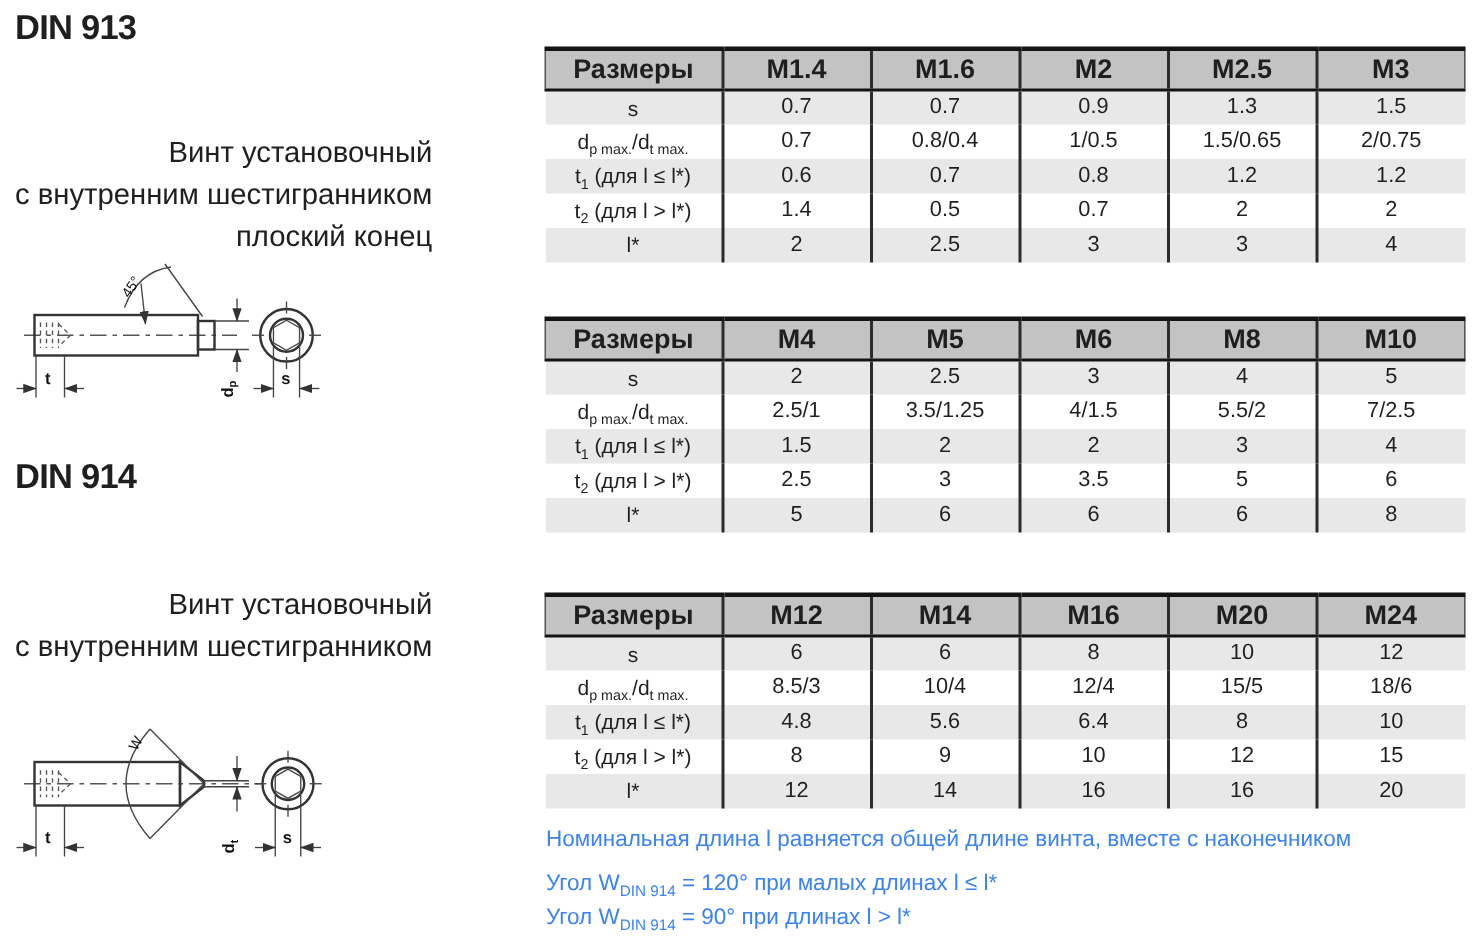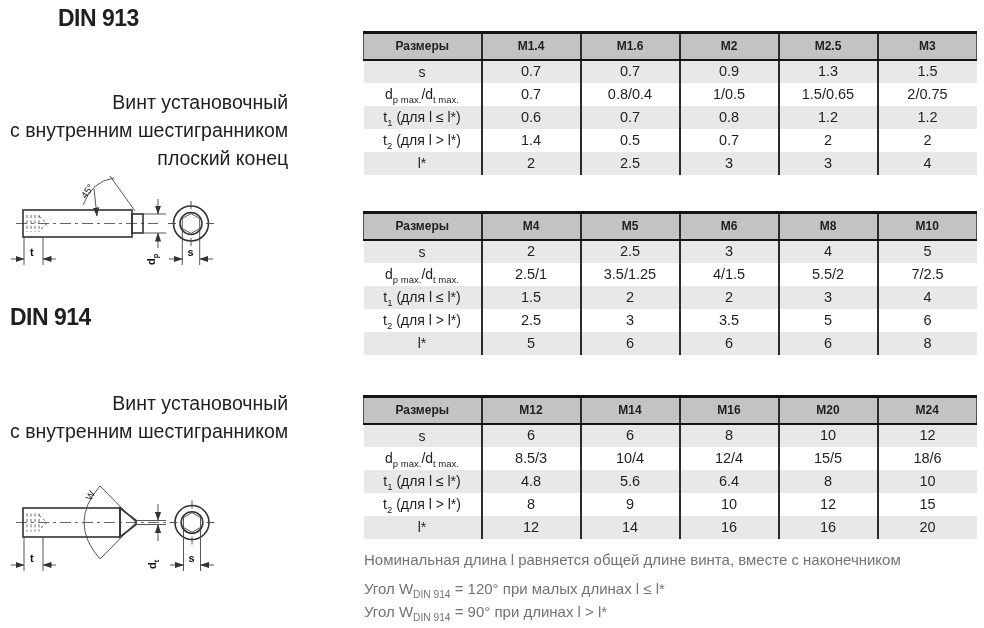--- a/index.html
+++ b/index.html
@@ -6,50 +6,50 @@
   html,body { width:984px; height:628px; }
   body {
     position:relative; background:#ffffff; overflow:hidden;
     font-family:"Liberation Sans", sans-serif; color:#1f1f1f;
   }
   .abs { position:absolute; }
 
   
   .std-block { left:10px; font-weight:bold; font-size:23px; line-height:30px; letter-spacing:-0.5px; }
   .desc-block { left:10px; font-size:19.5px; line-height:28px;text-align:right; }
-  .std-1 { top:3px;margin-left:48px; }
+  .std-1 { top:3px; }
   .desc-1 { top:88px; }
   .std-2 { top:302px; }
   .desc-2 { top:389px; }
 
   
   table.dim {
     position:absolute; left:363px; width:614px;
     border-collapse:collapse; table-layout:fixed;
   }
   .t1 { top:31px; } .t2 { top:211px; } .t3 { top:395px; }
   table.dim col.lbl { width:118px; }
   table.dim th, table.dim td {
     text-align:center; vertical-align:middle; line-height:1;
     padding:0;
   }
   table.dim thead th {
-    height:27px; font-size:12px; font-weight:bold; background:#c3c3c3;
+    height:27px; font-size:18px; font-weight:bold; background:#c3c3c3;
     border-top:3px solid #141414; border-bottom:2px solid #141414;
   }
   table.dim thead th:first-child { border-left:1px solid #555; }
   table.dim thead th:last-child  { border-right:1px solid #555; }
   table.dim tbody td { height:23px; font-size:14.5px; }
   table.dim th + th, table.dim td + td { border-left:2px solid #2c2c2c; }
   table.dim tbody tr:nth-child(odd) td { background:#e8e8e8; }
   table.dim td.rowlabel { font-size:14px; }
   sub { font-size:68%; line-height:0; }
 
   
-  .note { position:absolute; left:364px; font-size:15px; color:#737373; white-space:nowrap; }
+  .note { position:absolute; left:364px; font-size:15px; color:#3b82f6; white-space:nowrap; }
   .note-0 { top:551px; }
   .note-1 { top:580px; }
   .note-2 { top:603px; }
 
   
   svg.draw { position:absolute; overflow:visible; }
   .draw-1 { left:6px; top:173px; }
   .draw-2 { left:6px; top:477px; }
   svg .ln   { stroke:#333; stroke-width:1.6; fill:none; }
   svg .thin { stroke:#444; stroke-width:0.9; fill:none; }

